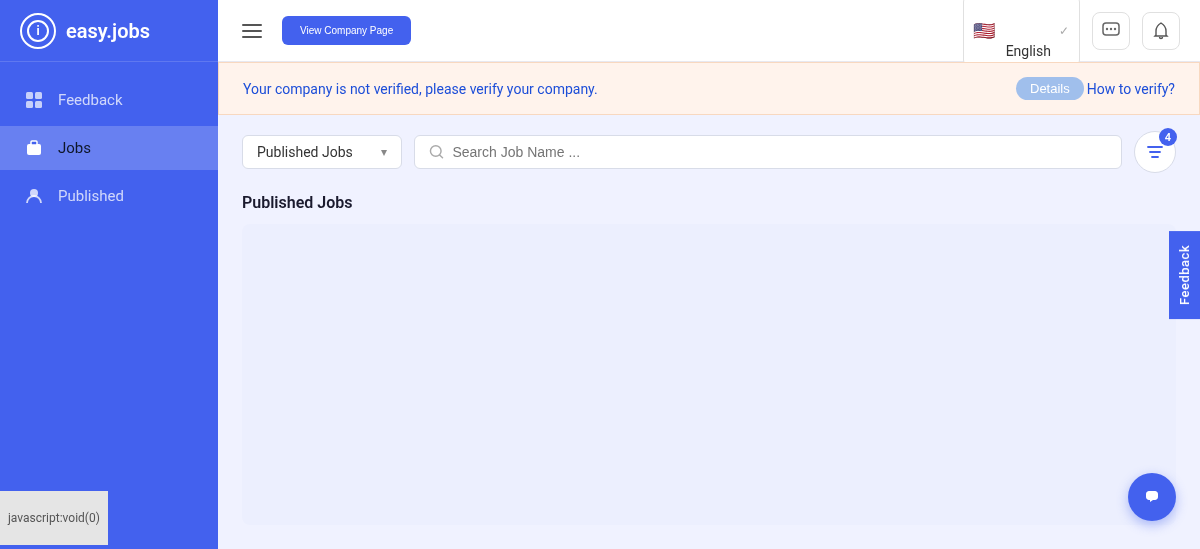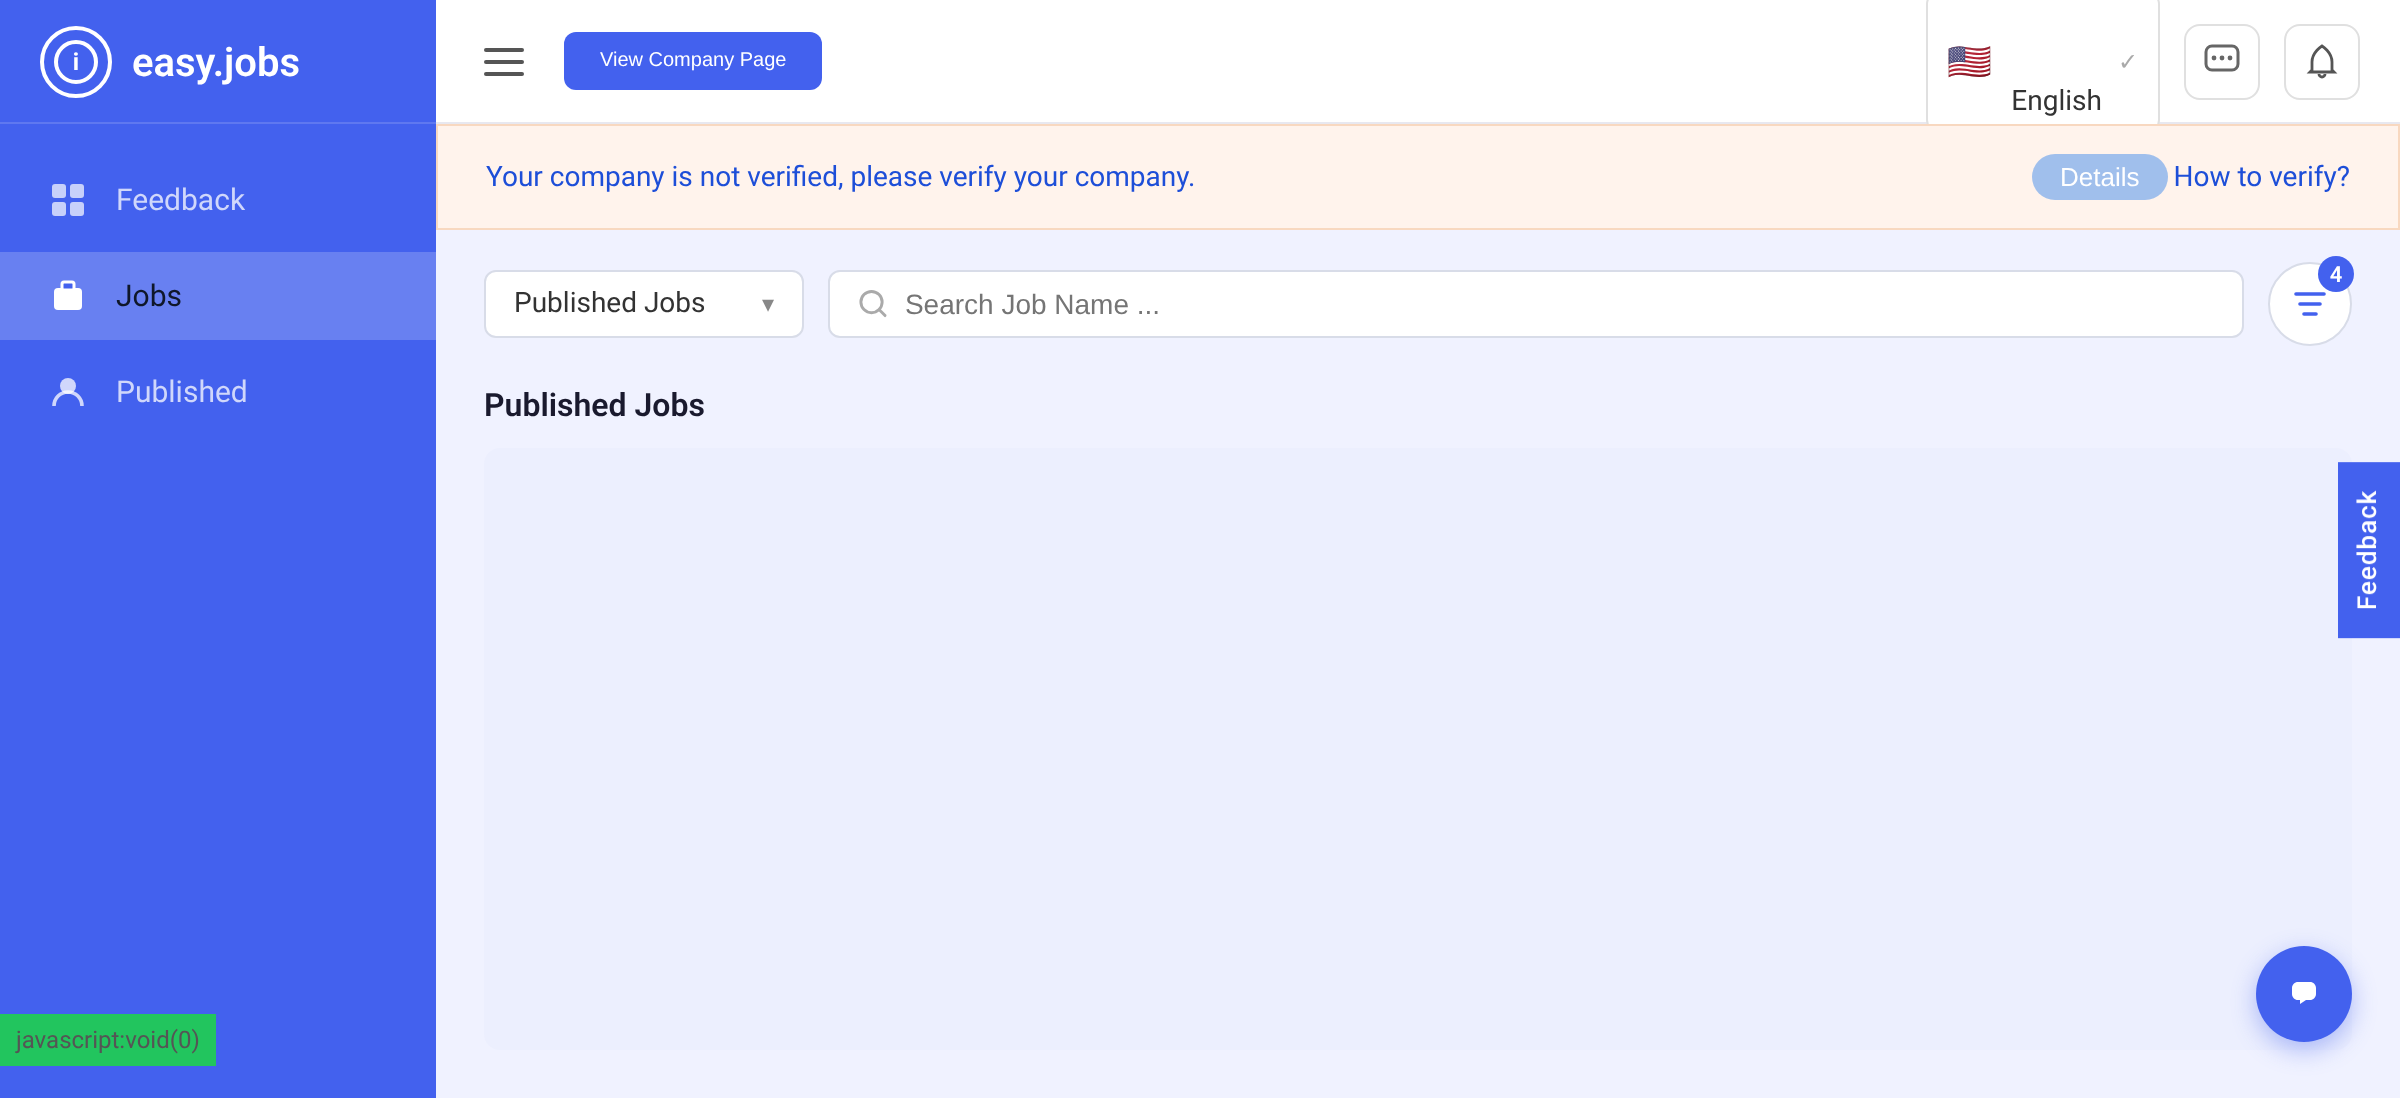--- a/index.html
+++ b/index.html
@@ -260,26 +260,26 @@
     .jobs-list {
       flex: 1;
       background: #eceffe;
       margin: 0 24px 24px;
       border-radius: 8px;
       min-height: 240px;
     }
 
     
     .status-bar {
-      background: #22c55e;
+      background: #e5e5e5;
       color: #555;
       font-size: 12px;
-      padding: 6px 8px;
+      padding: 20px 8px;
       position: fixed;
-      bottom: 16px;
+      bottom: 4px;
       left: 0;
       z-index: 999;
     }
 
     
     .feedback-tab {
       position: fixed;
       right: 0;
       top: 50%;
       transform: translateY(-50%);

